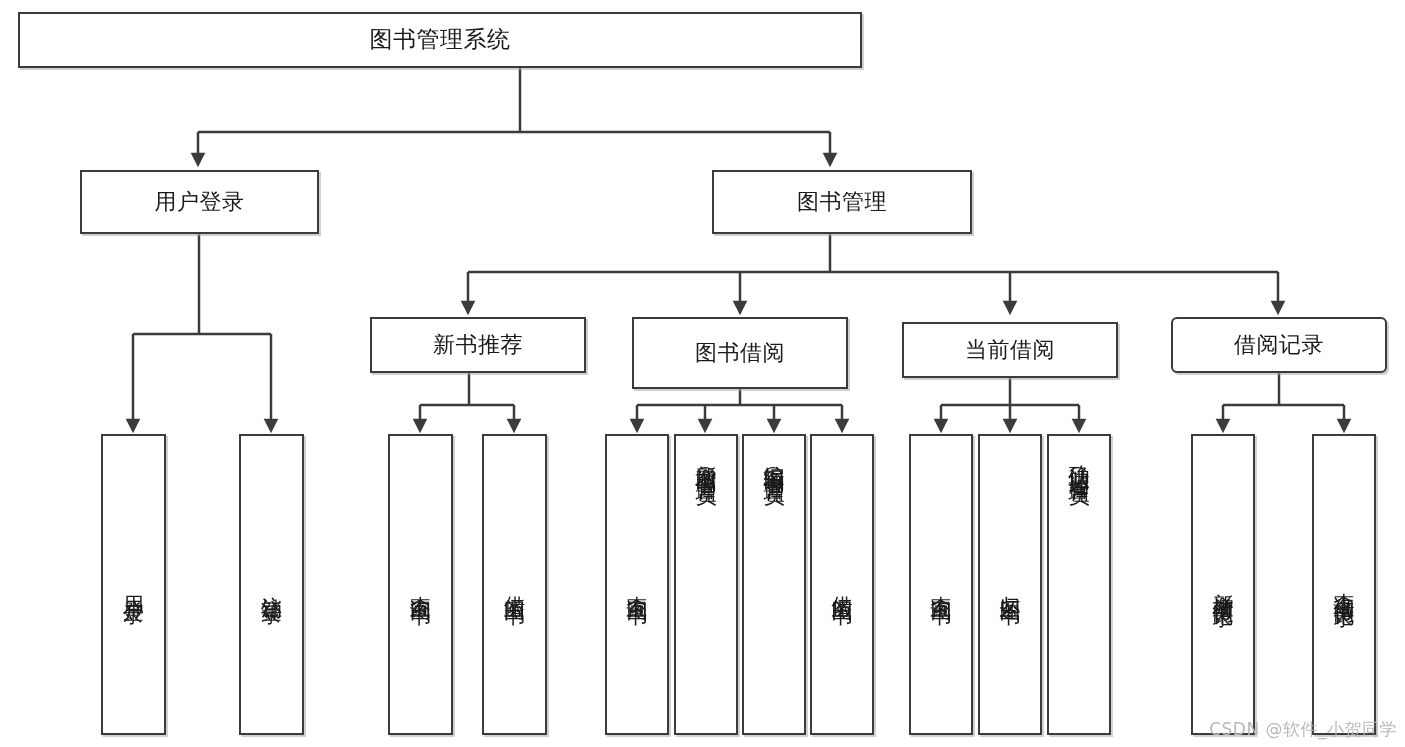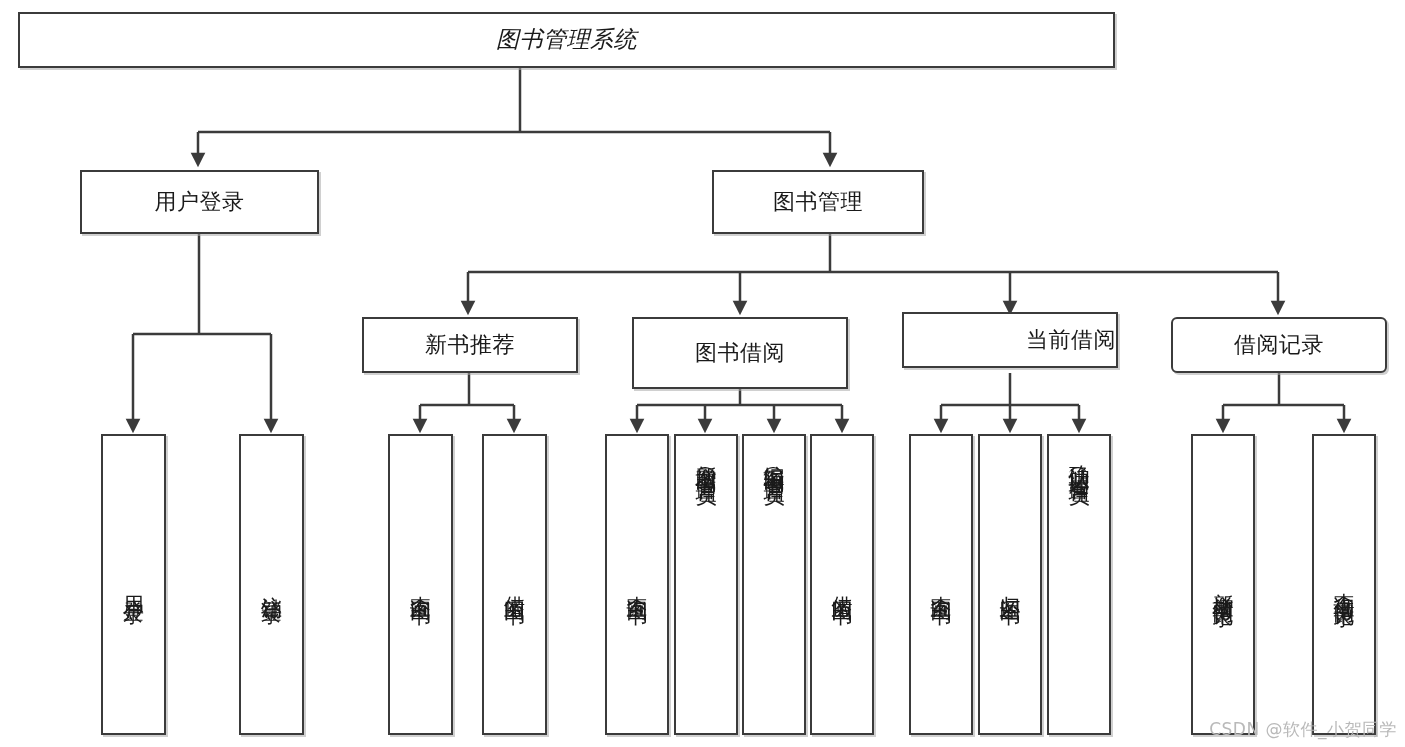--- a/index.html
+++ b/index.html
@@ -105,38 +105,38 @@
       <path d="M 1010 405 L 1010 426" marker-end="url(#arrow)"></path>
       <path d="M 1079 405 L 1079 426" marker-end="url(#arrow)"></path>
 
       <path d="M 1279 373 L 1279 405"></path>
       <path d="M 1223 405 L 1344 405"></path>
       <path d="M 1223 405 L 1223 426" marker-end="url(#arrow)"></path>
       <path d="M 1344 405 L 1344 426" marker-end="url(#arrow)"></path>
     </g>
   </svg>
 
-  <div class="node h root" style="left:18px;top:12px;width:1097px;height:56px;font-style:italic;">
+  <div class="node h root" style="left:18px;top:12px;width:844px;height:56px;">
     <span class="lbl">图书管理系统</span>
   </div>
 
   <div class="node h" style="left:80px;top:170px;width:239px;height:64px;">
     <span class="lbl">用户登录</span>
   </div>
-  <div class="node h" style="left:712px;top:170px;width:212px;height:64px;">
+  <div class="node h" style="left:712px;top:170px;width:260px;height:64px;">
     <span class="lbl">图书管理</span>
   </div>
 
-  <div class="node h" style="left:362px;top:317px;width:216px;height:56px;">
+  <div class="node h" style="left:370px;top:317px;width:216px;height:56px;">
     <span class="lbl">新书推荐</span>
   </div>
   <div class="node h" style="left:632px;top:317px;width:216px;height:72px;">
     <span class="lbl">图书借阅</span>
   </div>
-  <div class="node h" style="left:902px;top:312px;width:216px;height:56px;justify-content:flex-end;">
+  <div class="node h" style="left:902px;top:322px;width:216px;height:56px;">
     <span class="lbl">当前借阅</span>
   </div>
   <div class="node h" style="left:1171px;top:317px;width:216px;height:56px;border-radius:6px;">
     <span class="lbl">借阅记录</span>
   </div>
 
   <div class="node v center" style="left:101px;top:434px;width:65px;height:301px;">
     <span class="lbl">用户登录</span>
   </div>
   <div class="node v center" style="left:239px;top:434px;width:65px;height:301px;">

